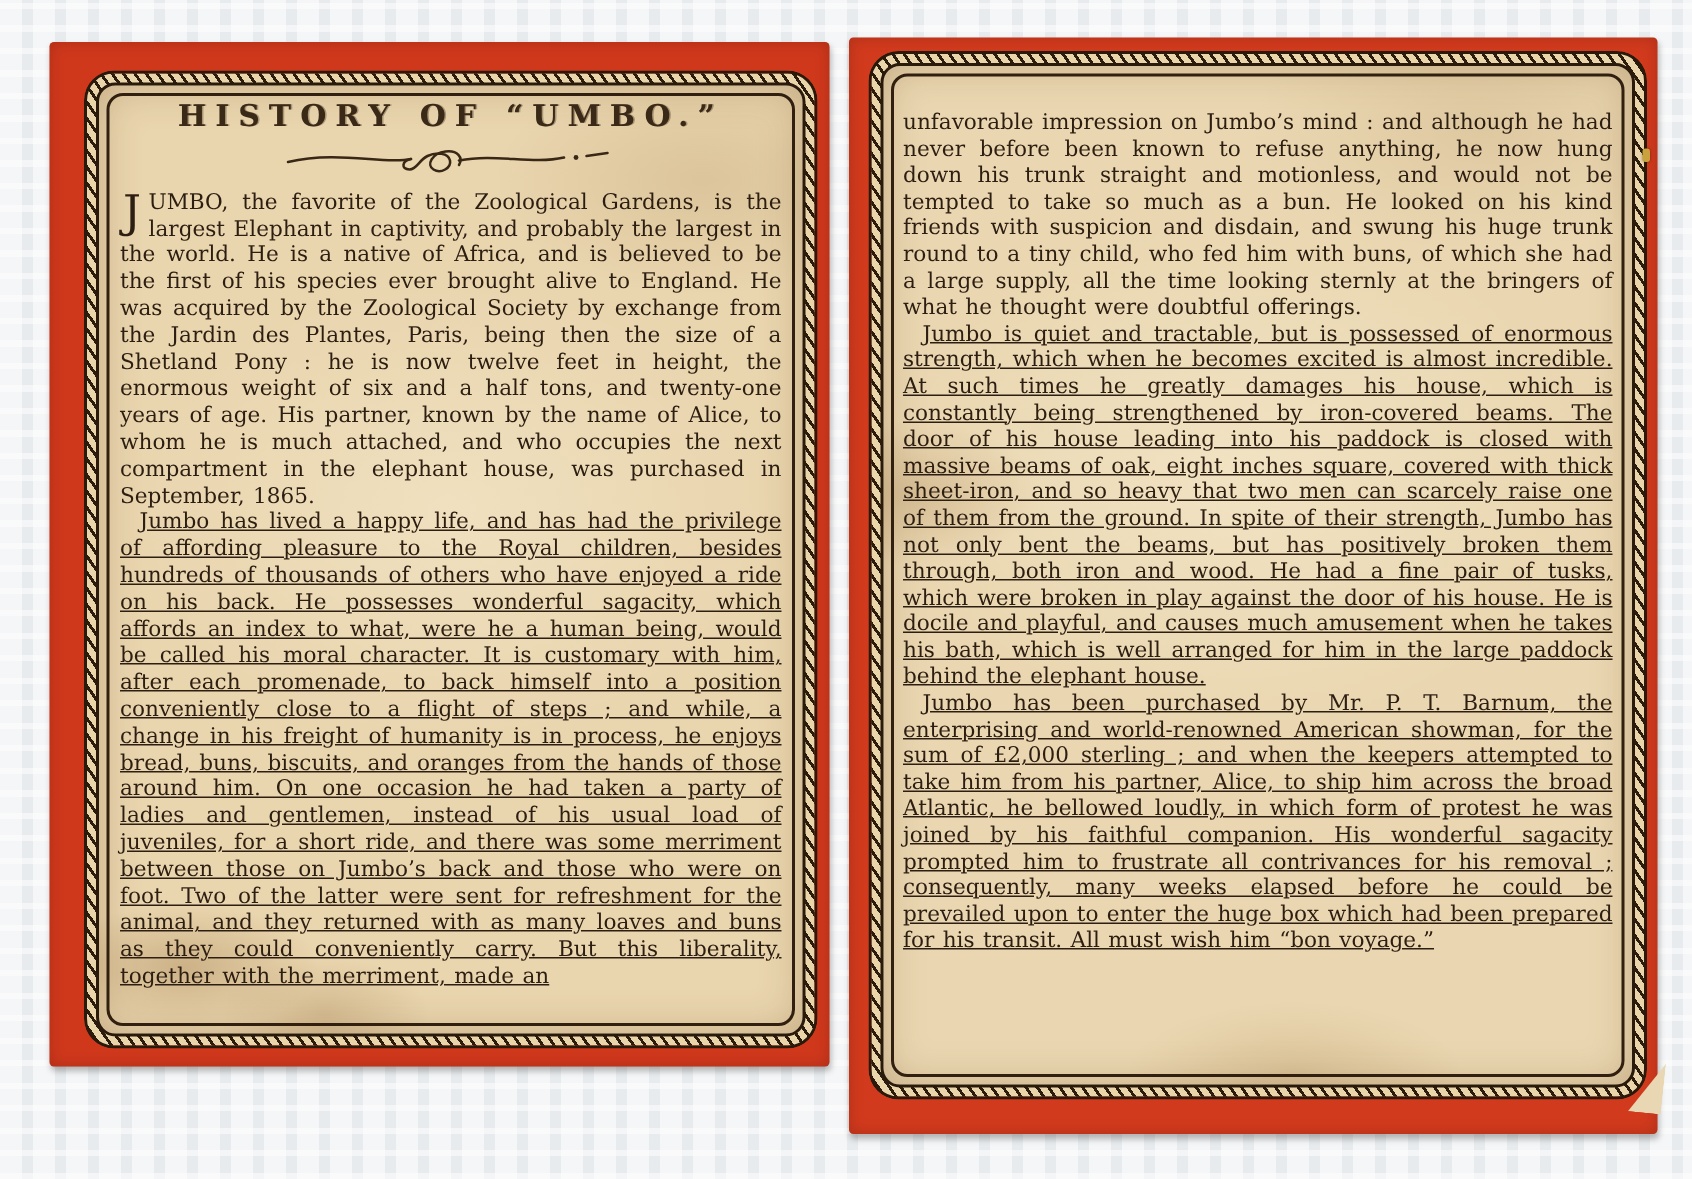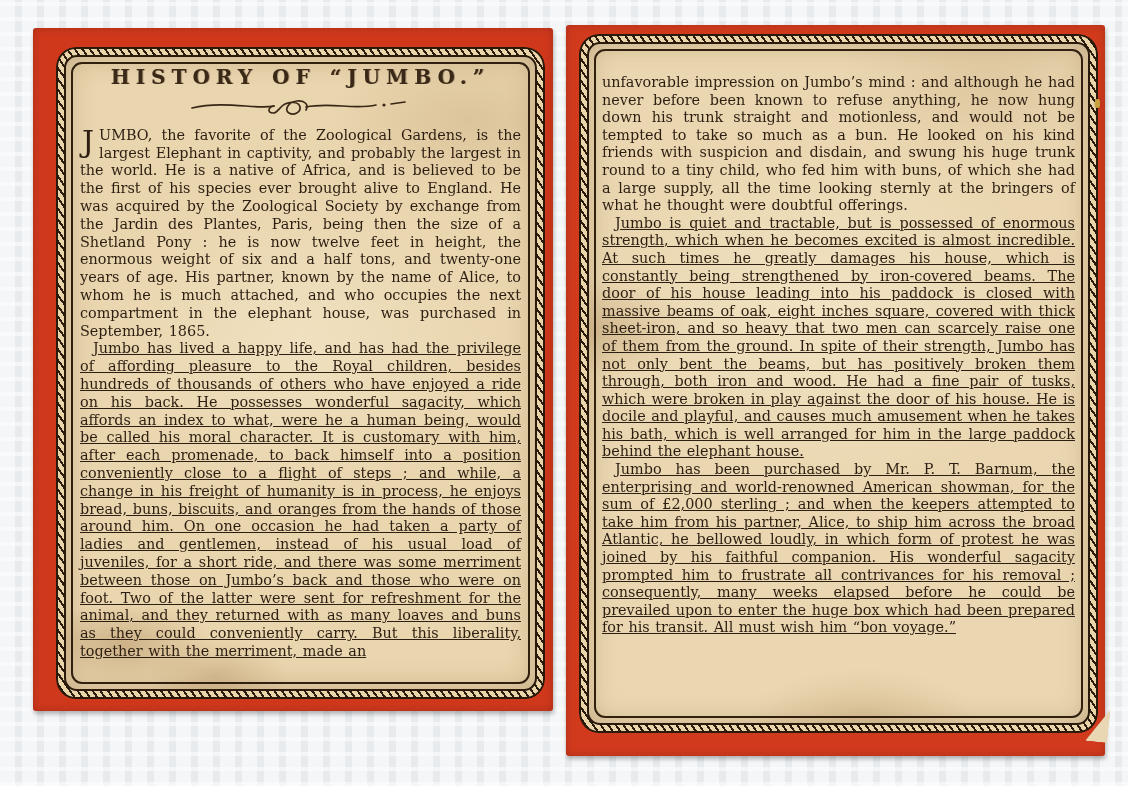--- a/index.html
+++ b/index.html
@@ -85,21 +85,21 @@
 </style>
 </head>
 <body>
 
 <div class="card card-left">
   <div class="page page-left">
     <div class="rope"></div>
     <div class="paper paper-left"></div>
     <div class="frame"></div>
     <div class="content content-left">
-      <h1 class="page-title">HISTORY OF “JUMBO.”</h1>
+      <h1 class="page-title">HISTORY OF “UMBO.”</h1>
       <svg class="flourish" width="230" height="26" viewBox="0 0 230 26">
         <g stroke="#3a2817" stroke-width="1.7" fill="none" stroke-linecap="round">
           <path d="M6 17 C 40 9, 70 19, 88 15"></path>
           <path d="M88 15 c -6 1, -7 7, -1 7 c 5 0, 6 -6, 12 -9 c 6 -3, 14 -2, 15 3 c 1 5, -6 9, -11 6 c -5 -3, -1 -11, 8 -12 c 8 -1, 12 4, 9 9"></path>
           <path d="M120 16 C 145 11, 168 19, 190 14"></path>
           <circle cx="198" cy="14" r="1.6" fill="#3a2817" stroke="none"></circle>
           <path d="M205 13 l 14 -2"></path>
         </g>
       </svg>
       <p><span class="dropcap">J</span><span>UMBO, the favorite of the Zoological Gardens, is the largest Elephant in captivity, and probably the largest in the world. He is a native of Africa, and is believed to be the first of his species ever brought alive to England. He was acquired by the Zoological Society by exchange from the Jardin des Plantes, Paris, being then the size of a Shetland Pony&nbsp;: he is now twelve feet in height, the enormous weight of six and a half tons, and twenty-one years of age. His partner, known by the name of Alice, to whom he is much attached, and who occupies the next compartment in the elephant house, was purchased in September, 1865.</span></p>

